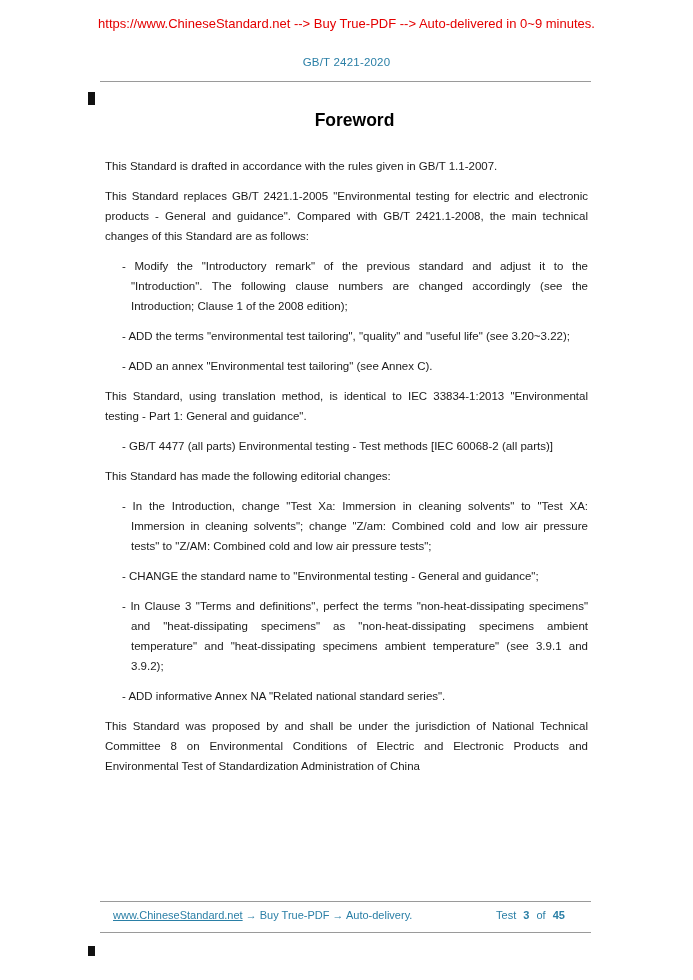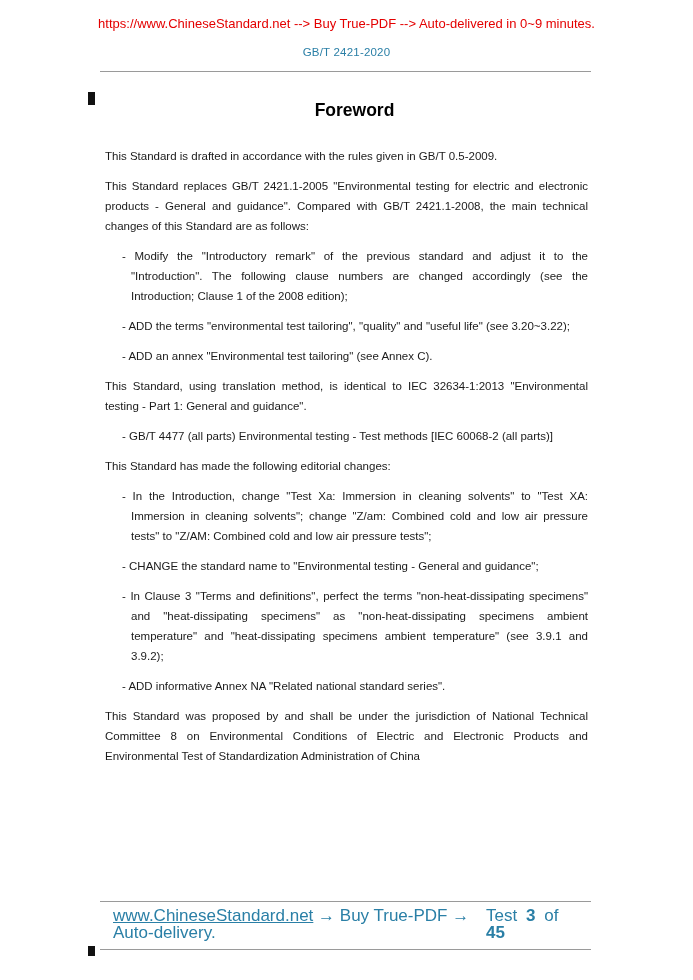--- a/index.html
+++ b/index.html
@@ -15,21 +15,21 @@
     position:relative;overflow:hidden;
   }
   .page{position:absolute;inset:0;background:#fff;}
 
   .banner{
     margin:16px 0 12px 0;text-align:center;
     color:var(--red);font-size:13px;line-height:15px;
     cursor:pointer;
   }
   .doc-code{
-    margin:15px 0 0 0;text-align:center;
+    margin:25px 0 0 0;text-align:center;
     color:var(--teal);font-size:11.5px;line-height:13px;
     letter-spacing:.2px;
   }
   hr.rule{
     border:none;border-top:1px solid var(--rule);
     margin:12px 102px 0 100px;height:0;
   }
   .title{
     margin:28px 0 0 16px;text-align:center;
     font-size:17.5px;font-weight:bold;color:#000;
@@ -49,21 +49,21 @@
   }
 
   .footer{
     position:absolute;left:0;right:0;top:901px;
   }
   .footer hr.rule{margin-top:0;margin-bottom:0;}
   .footer-row{
     margin:0 102px 3px 100px;
     display:flex;justify-content:space-between;align-items:flex-end;
     padding:5px 26px 5px 13px;
-    color:var(--teal);font-size:17px;line-height:17px;
+    color:var(--teal);font-size:11px;line-height:17px;
   }
   .footer-link{text-decoration:underline;cursor:pointer;}
   .page-indicator span{margin-left:4px;}
   .page-indicator .pnum{font-weight:bold;}
 
   .scan-mark{
     position:absolute;background:#111;left:88px;
   }
   .scan-mark.top{top:92px;width:7px;height:13px;}
   .scan-mark.bottom{top:946px;width:7px;height:10px;}
@@ -75,26 +75,26 @@
 
   <div class="banner">https://www.ChineseStandard.net --&gt; Buy True-PDF --&gt; Auto-delivered in 0~9 minutes.</div>
 
   <div class="doc-code">GB/T 2421-2020</div>
 
   <hr class="rule">
 
   <h1 class="title">Foreword</h1>
 
   <div class="doc-body">
-      <p class="para">This Standard is drafted in accordance with the rules given in GB/T 0.5-2009.</p>
+      <p class="para">This Standard is drafted in accordance with the rules given in GB/T 1.1-2007.</p>
       <p class="para">This Standard replaces GB/T 2421.1-2005 "Environmental testing for electric and electronic products - General and guidance". Compared with GB/T 2421.1-2008, the main technical changes of this Standard are as follows:</p>
       <p class="bullet">- Modify the "Introductory remark" of the previous standard and adjust it to the "Introduction". The following clause numbers are changed accordingly (see the Introduction; Clause 1 of the 2008 edition);</p>
       <p class="bullet">- ADD the terms "environmental test tailoring", "quality" and "useful life" (see 3.20~3.22);</p>
       <p class="bullet">- ADD an annex "Environmental test tailoring" (see Annex C).</p>
-      <p class="para">This Standard, using translation method, is identical to IEC 32634-1:2013 "Environmental testing - Part 1: General and guidance".</p>
+      <p class="para">This Standard, using translation method, is identical to IEC 33834-1:2013 "Environmental testing - Part 1: General and guidance".</p>
       <p class="bullet">- GB/T 4477 (all parts) Environmental testing - Test methods [IEC 60068-2 (all parts)]</p>
       <p class="para">This Standard has made the following editorial changes:</p>
       <p class="bullet">- In the Introduction, change "Test Xa: Immersion in cleaning solvents" to "Test XA: Immersion in cleaning solvents"; change "Z/am: Combined cold and low air pressure tests" to "Z/AM: Combined cold and low air pressure tests";</p>
       <p class="bullet">- CHANGE the standard name to "Environmental testing - General and guidance";</p>
       <p class="bullet">- In Clause 3 "Terms and definitions", perfect the terms "non-heat-dissipating specimens" and "heat-dissipating specimens" as "non-heat-dissipating specimens ambient temperature" and "heat-dissipating specimens ambient temperature" (see 3.9.1 and 3.9.2);</p>
       <p class="bullet">- ADD informative Annex NA "Related national standard series".</p>
       <p class="para">This Standard was proposed by and shall be under the jurisdiction of National Technical Committee 8 on Environmental Conditions of Electric and Electronic Products and Environmental Test of Standardization Administration of China</p>
     </div>
 
   <div class="footer">

